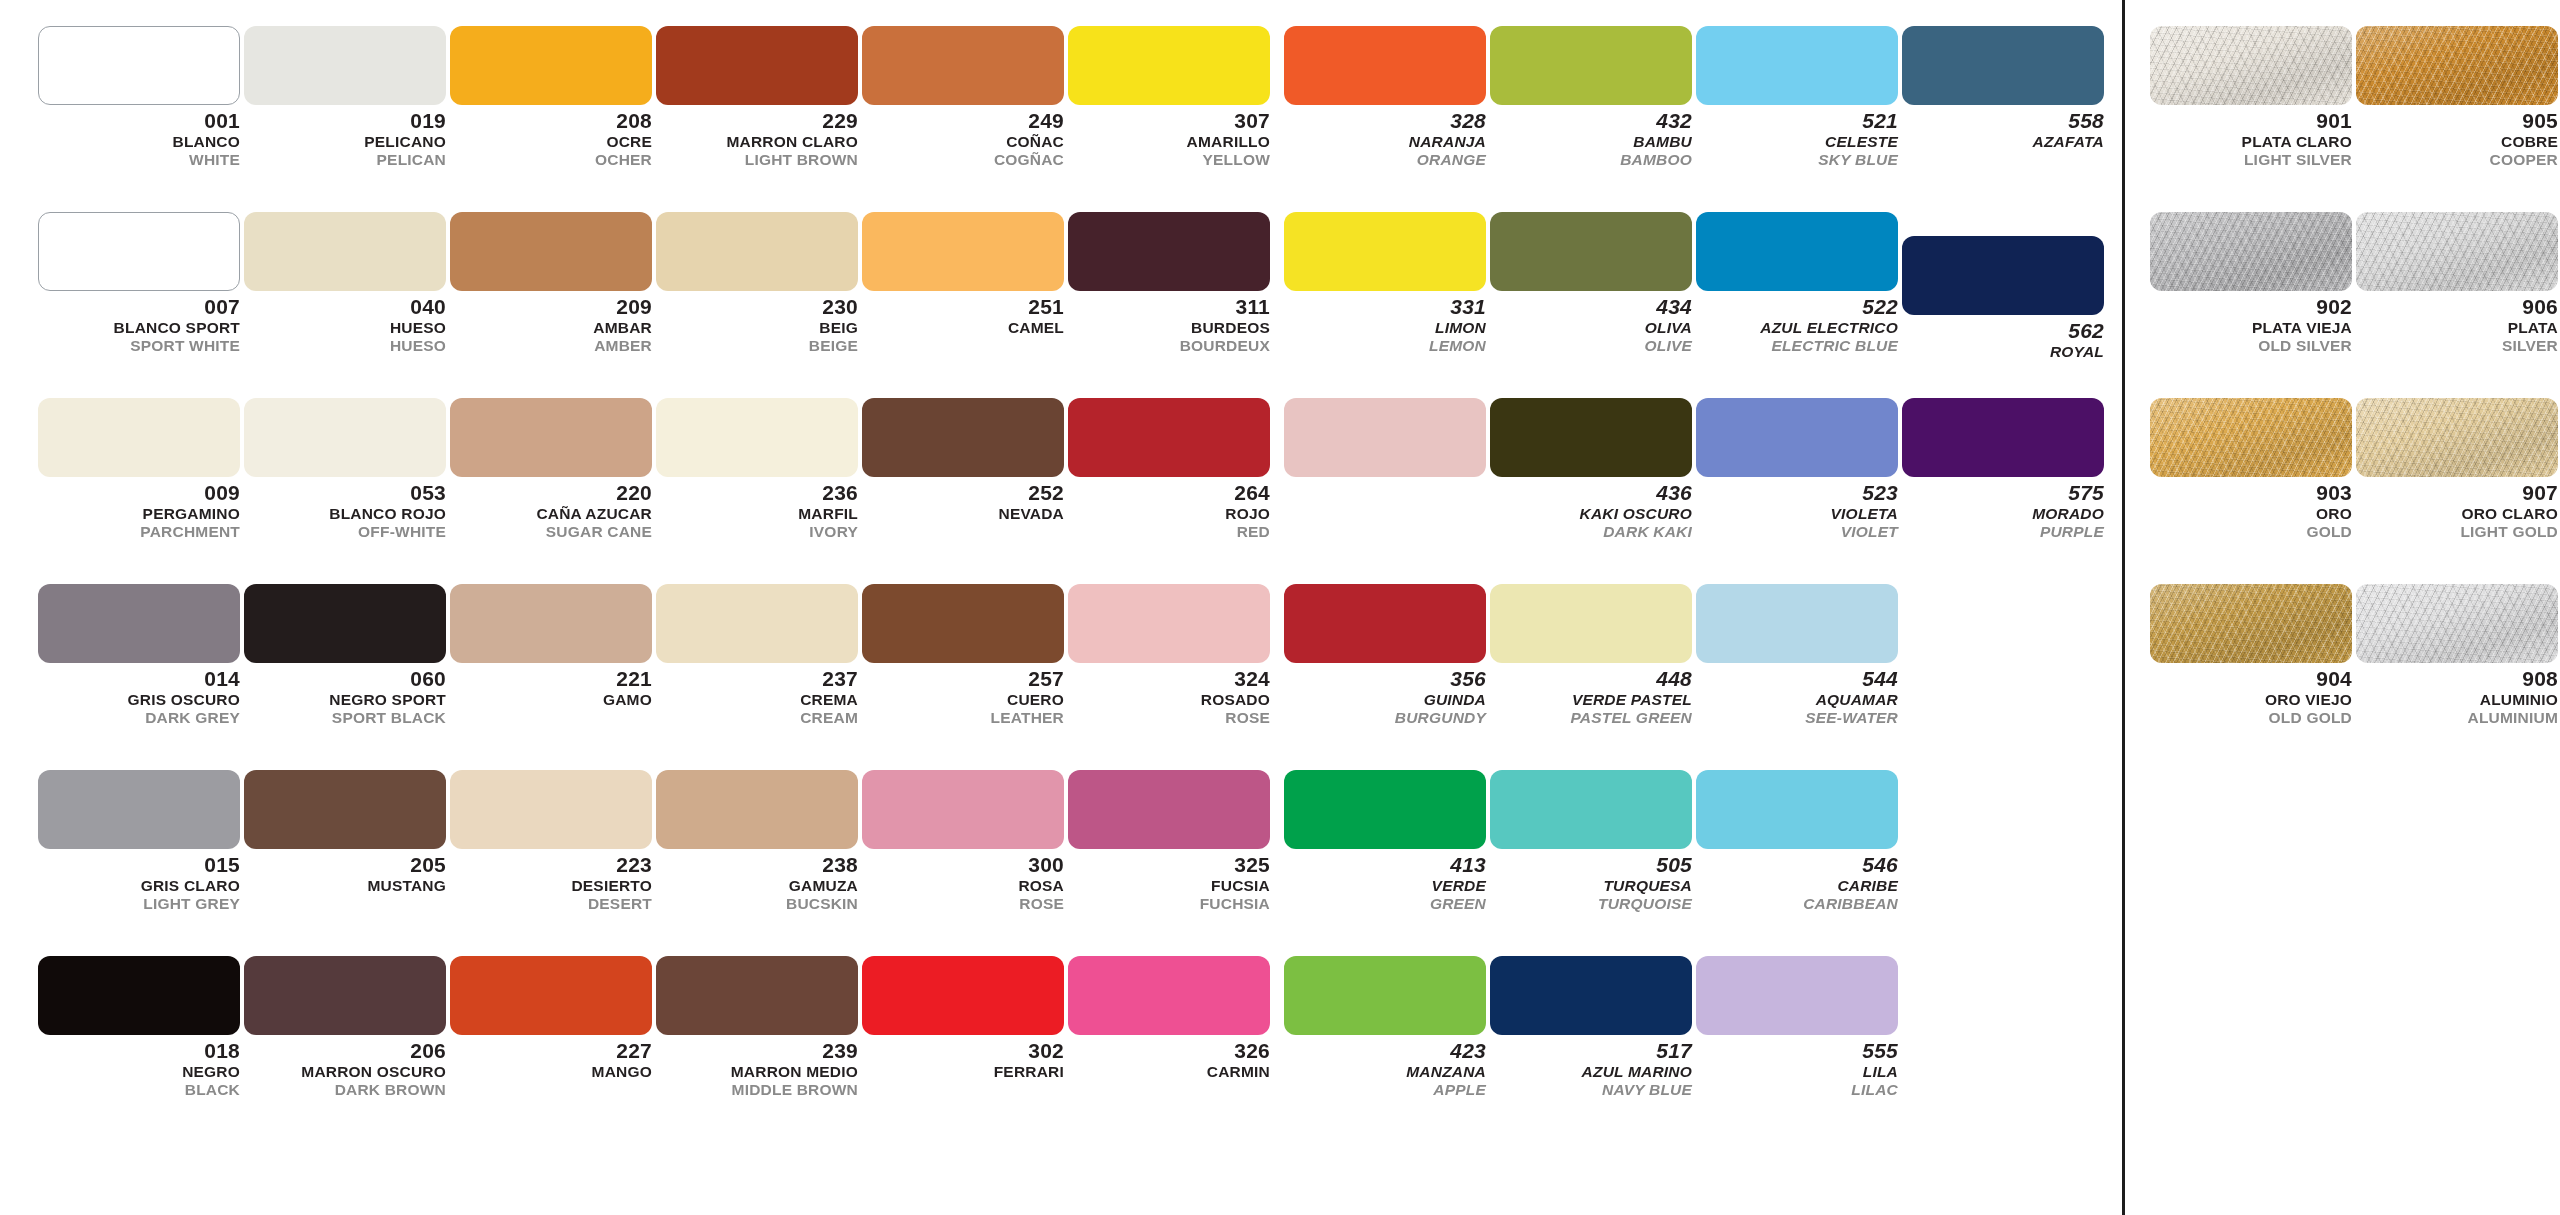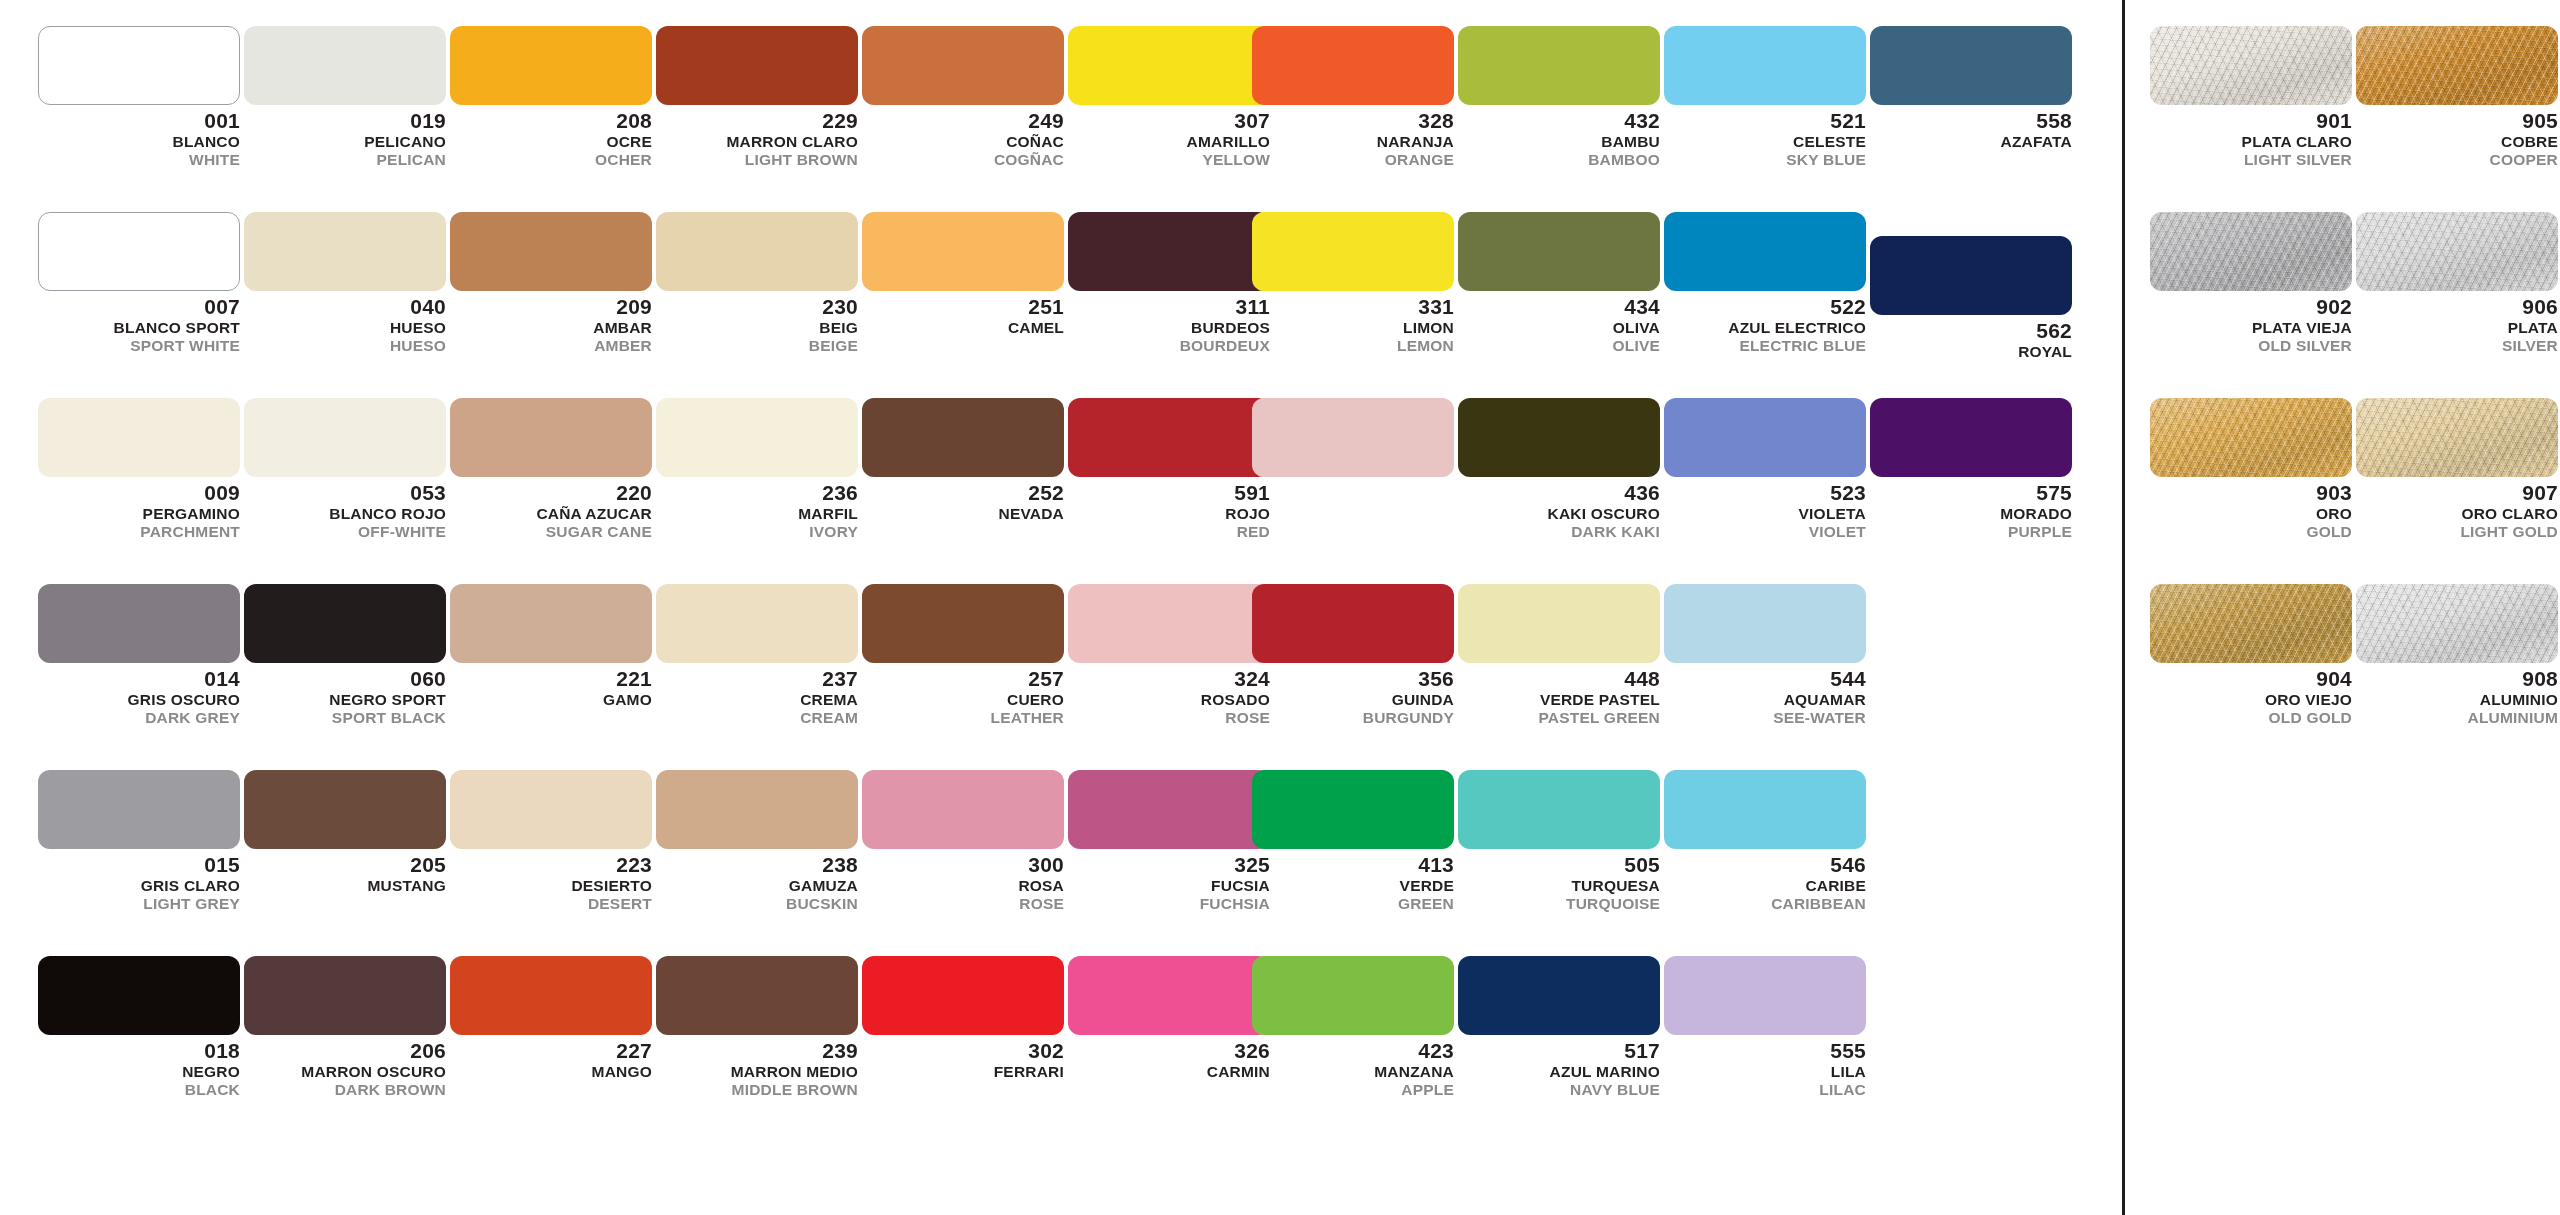--- a/index.html
+++ b/index.html
@@ -23,21 +23,21 @@
 
   .group {
     position: absolute;
     top: 0;
     height: 1215px;
   }
 
   
   #group-standard   { left: 0px;    width: 1270px; }
   
-  #group-brights    { left: 1238px; width: 852px;  }
+  #group-brights    { left: 1270px; width: 852px; font-style: italic;  }
   
   #group-metallics  { left: 2130px; width: 430px;  }
 
   .divider {
     position: absolute;
     top: 0;
     width: 3px;
     height: 1215px;
     background: #1d1d1d;
   }
@@ -362,21 +362,21 @@
           <div class="chip" style="background: rgb(70, 34, 43);"></div>
           <div class="labels">
             <div class="code">311</div>
             <div class="name-es">BURDEOS</div>
             <div class="name-en">BOURDEUX</div>
           </div>
         </div>
         <div class="swatch-cell" style="left: 1068px; top: 398px;">
           <div class="chip" style="background: rgb(181, 35, 43);"></div>
           <div class="labels">
-            <div class="code">591</div>
+            <div class="code">264</div>
             <div class="name-es">ROJO</div>
             <div class="name-en">RED</div>
           </div>
         </div>
         <div class="swatch-cell" style="left: 1068px; top: 584px;">
           <div class="chip" style="background: rgb(239, 192, 192);"></div>
           <div class="labels">
             <div class="code">324</div>
             <div class="name-es">ROSADO</div>
             <div class="name-en">ROSE</div>

